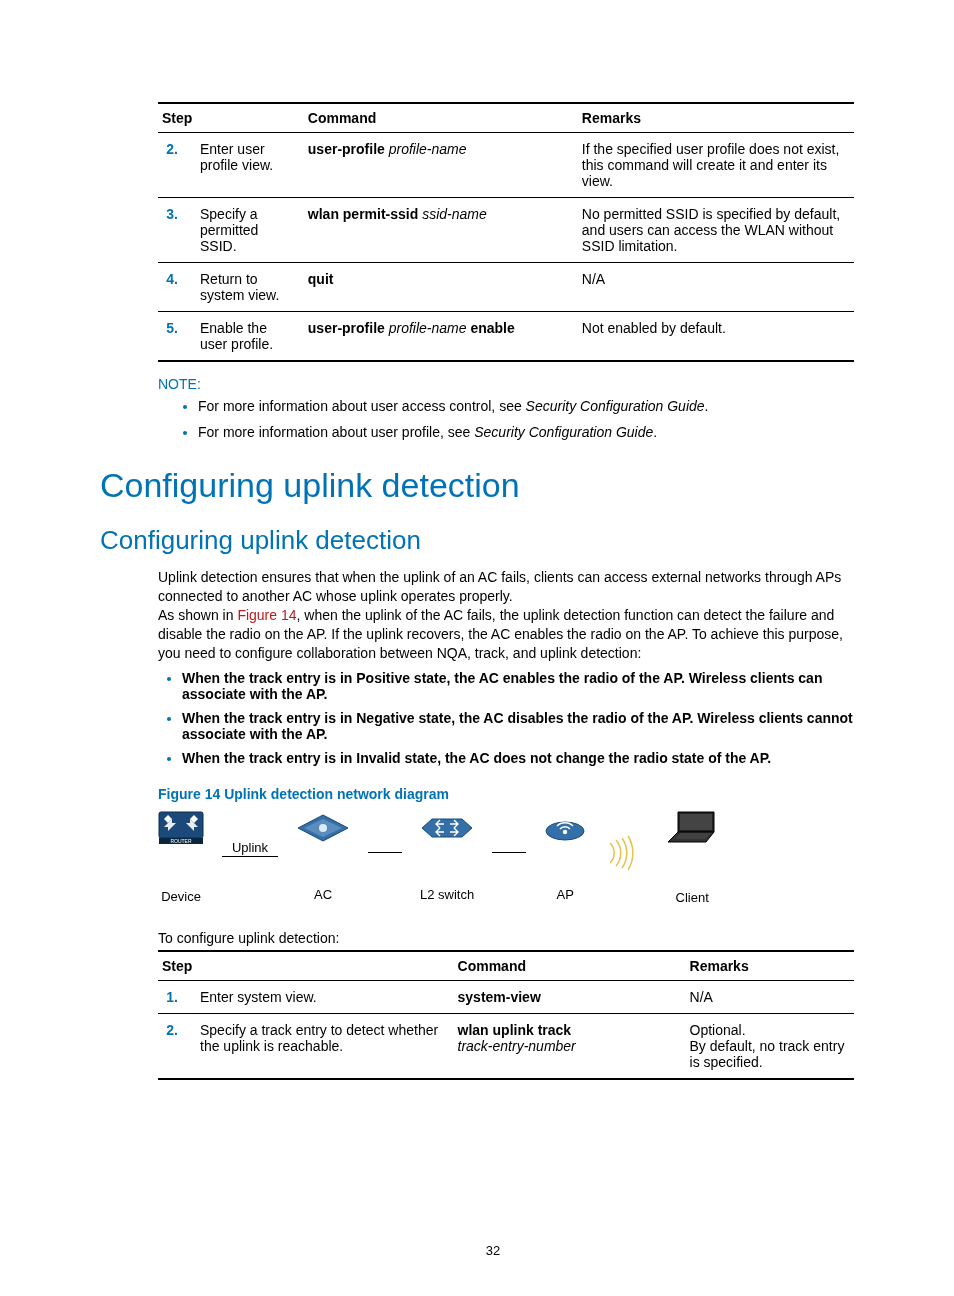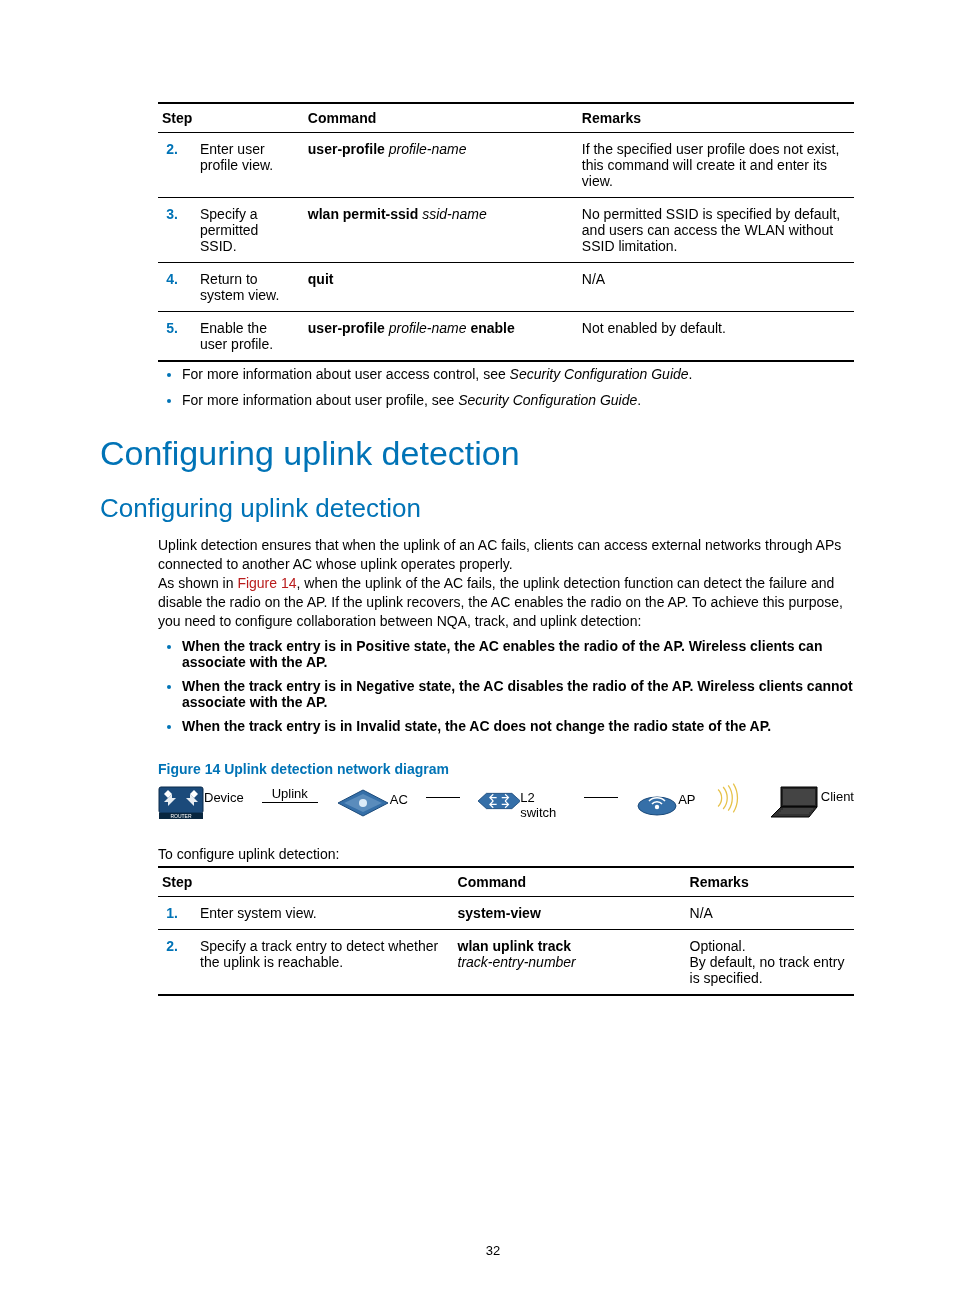--- a/index.html
+++ b/index.html
@@ -71,52 +71,55 @@
     margin-top: 14px;
     margin-bottom: 6px;
   }
   ul.note-list {
     margin: 0 0 0 0;
     padding-left: 24px;
     color: #0073b6;
   }
   ul.note-list li {
     color: #0073b6;
-    margin: 4px 0 10px 0;
+    margin: 4px 0 10px 16px;
   }
   ul.note-list li span.black { color: #000; }
   ul.body-list {
     margin: 4px 0 10px 0;
     padding-left: 24px;
     list-style: disc;
     color: #0073b6;
   }
   ul.body-list li { margin: 8px 0; font-weight: bold; }
   ul.body-list li span { color:#000; }
   p.body-p {
     margin: 0 0;
     line-height: 1.35;
   }
   a.fig-link { color:#b91c1c; text-decoration:none;text-align:center; }
   .fig-caption {
     color:#0073b6;
     font-weight:bold;
     font-size:14px;
-    margin-top:27px;
+    margin-top:20px;
     margin-bottom:8px;
   }
   .diagram {
     display:flex;
     align-items:center;
     gap: 18px;
     margin: 6px 0 24px 0;
   }
   .dev-col {
     display:flex;
+    flex-direction:column;
+    align-items:center;
     font-size: 13px;
+    gap: 40px;
   }
   .dev-label { margin-top:4px; }
   .uplink-label {
     font-size:13px;
     text-align:center;
     border-bottom:1px solid #000;
     margin-bottom:4px;
     padding-bottom:1px;
   }
   .hline {
@@ -170,20 +173,21 @@
         </tr>
         <tr>
           <td style="text-align:right;"><span class="step-num">5.</span></td>
           <td>Enable the user profile.</td>
           <td><span class="cmd-bold">user-profile</span><span class="cmd-ital"> profile-name </span><span class="cmd-bold">enable</span></td>
           <td>Not enabled by default.</td>
         </tr>
       </tbody>
     </table>
 
+    <div class="note-label">NOTE:</div>
     <ul class="note-list">
       <li><span class="black">For more information about user access control, see </span><span class="black italic">Security Configuration Guide</span><span class="black">.</span></li>
       <li><span class="black">For more information about user profile, see </span><span class="black italic">Security Configuration Guide</span><span class="black">.</span></li>
     </ul>
   </div>
 
   <h1>Configuring uplink detection</h1>
   <h2>Configuring uplink detection</h2>
 
   <div class="body-indent">

